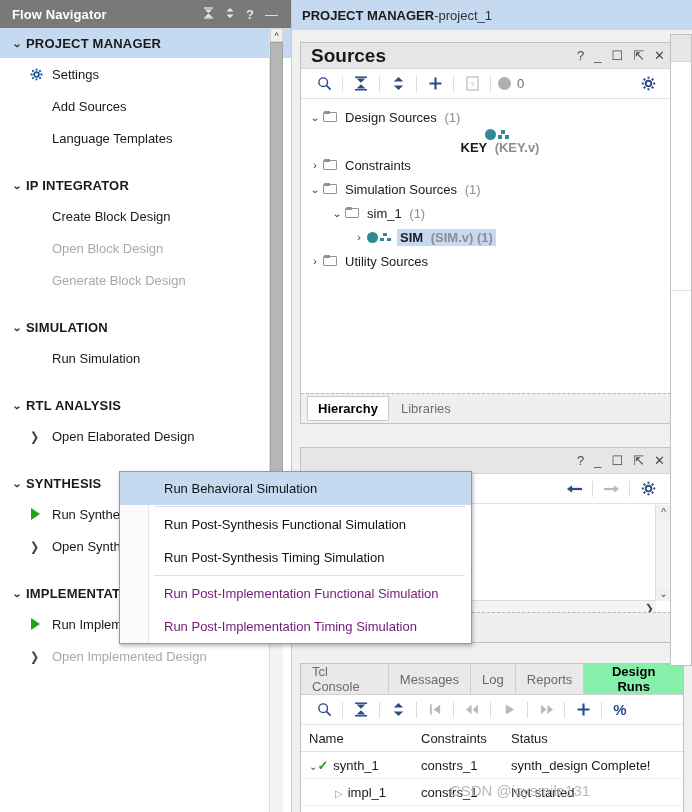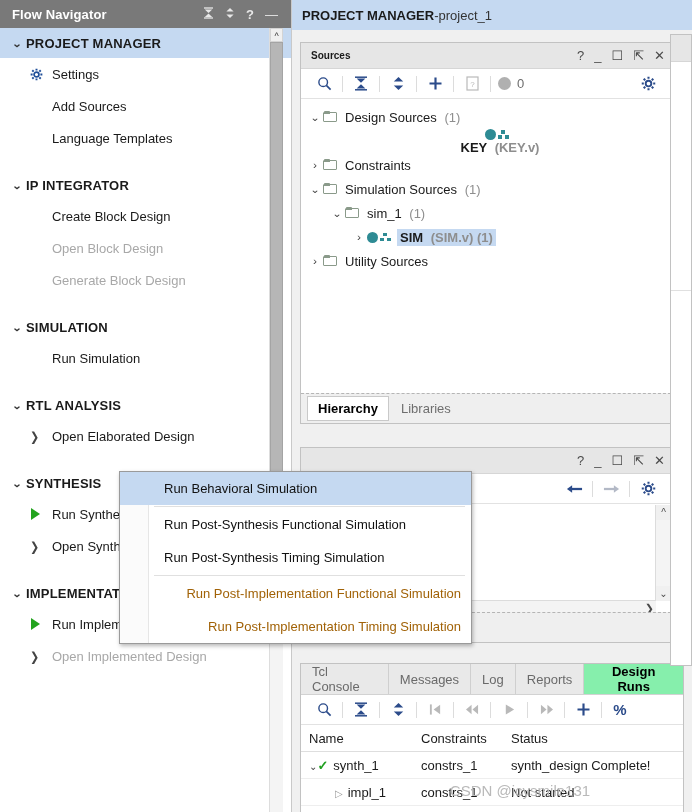--- a/index.html
+++ b/index.html
@@ -83,21 +83,21 @@
   #pm-banner .sub { color: #333; }
 
   .panel {
     position: absolute; background: #ffffff;
     border: 1px solid #c2c2c2; box-sizing: border-box;
   }
   .panel-head {
     height: 26px; background: #e6e6e6; display: flex; align-items: center;
     padding: 0 6px 0 10px; box-sizing: border-box; border-bottom: 1px solid #d6d6d6;
   }
-  .panel-title { font-weight: bold; font-size: 10px; flex: 1; }
+  .panel-title { font-weight: bold; font-size: 19px; flex: 1; }
   .panel-ctrls { display: flex; align-items: center; gap: 10px; color: #4a4a4a; font-size: 13px; }
   .panel-ctrls span { cursor: pointer; line-height: 1; }
 
   .toolbar {
     height: 30px; background: #ffffff; display: flex; align-items: center;
     padding: 0 8px; box-sizing: border-box; border-bottom: 1px solid #e2e2e2;
     gap: 0px;
   }
   .tb-btn {
     width: 30px; height: 26px; display: flex; align-items: center; justify-content: center;
@@ -199,21 +199,21 @@
     position: absolute; left: 119px; top: 459px; width: 353px;
     background: #ffffff; border: 1px solid #9a9a9a; box-sizing: border-box;
     box-shadow: 1px 2px 4px rgba(0,0,0,.28); z-index: 50; margin-top: 12px;
   }
   #ctx-menu .mrail { position: absolute; left: 0; top: 0; bottom: 0; width: 28px; background: #fbfbfb; border-right: 1px solid #e6e6e6;}
   .mitem {
     position: relative; padding: 9px 10px 9px 44px; font-size: 13px; color: #111; white-space: nowrap;
     cursor: pointer;
   }
   .mitem.hl { background: #c5d9f1; }
-  .mitem.dis { color: #a16207; text-align: right; }
+  .mitem.dis { color: #701a75; }
   .msep { height: 1px; background: #e0e0e0; margin: 1px 6px 1px 34px; }
 
   
   #watermark {
     position: absolute; left: 520px; top: 782px; font-size: 15px; color: #b9b9b9;
     font-family: "Liberation Sans", sans-serif; z-index: 60; white-space: nowrap;
     transform: translateX(-50%);
   }
 </style>
 </head>

